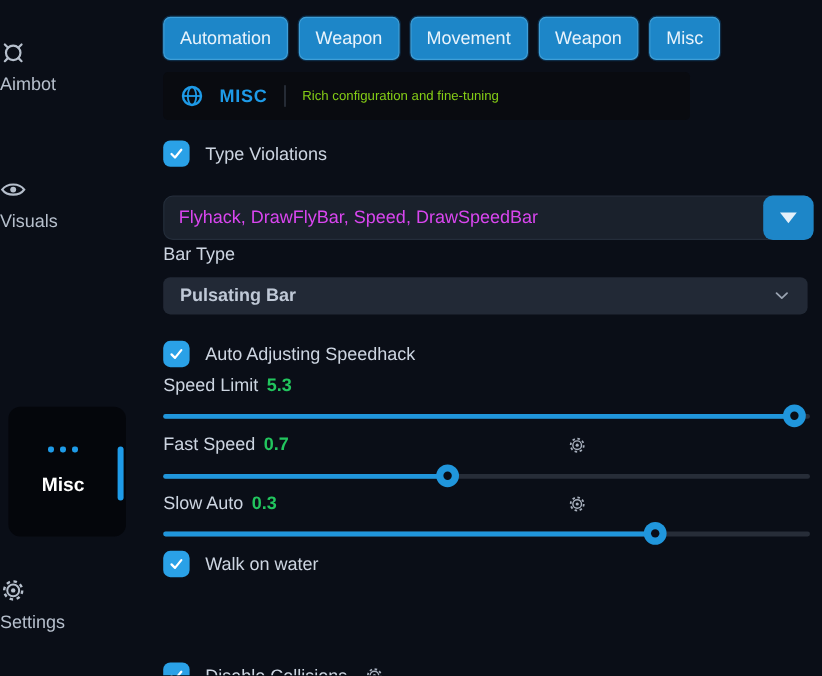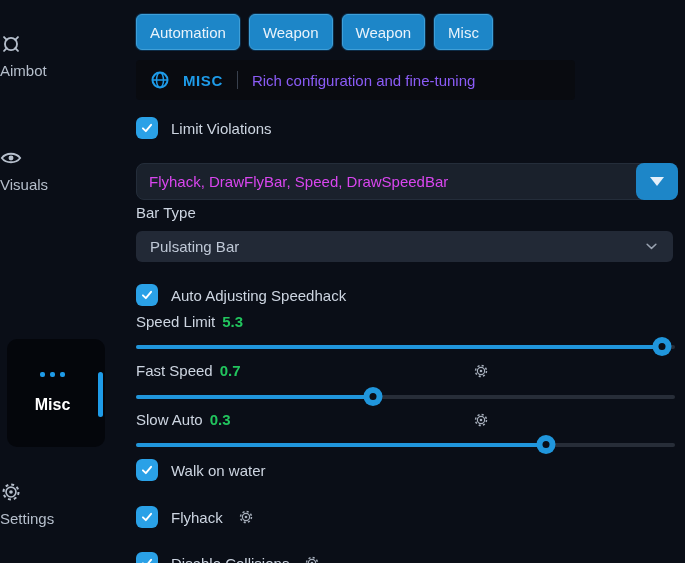--- a/index.html
+++ b/index.html
@@ -27,21 +27,21 @@
   .tab{height:31px;padding:17px 13px;background:#1d86c8;border:1px solid #3e9fd8;
        box-shadow:0 0 0 1px #0d2c47;border-radius:6px;color:#e9f3fb;font-size:15px;
        display:flex;align-items:center;box-sizing:border-box;cursor:pointer;}
 
   
   .header{position:absolute;top:60px;left:136px;width:439px;height:40px;background:#090b10;
           border-radius:4px;display:flex;align-items:center;padding-left:14px;box-sizing:border-box;}
   .h-globe{width:20px;height:20px;color:#1e9be8;}
   .h-title{color:#1e9be8;font-weight:bold;font-size:15px;letter-spacing:.6px;margin-left:13px;}
   .h-div{width:1px;height:18px;background:#39414e;margin:0 14px;}
-  .h-sub{color:#8b5cf6;font-size:15px;text-align:right;}
+  .h-sub{color:#84cc16;font-size:11px;text-align:right;}
 
   
   .check-row{position:absolute;left:136px;display:flex;align-items:center;gap:13px;height:22px;}
   .cbx{width:22px;height:22px;border-radius:6px;background:#2aa1e7;display:flex;
        align-items:center;justify-content:center;flex:none;cursor:pointer;}
   .cbx svg{width:14px;height:14px;color:#ffffff;}
   .check-row .lbl{font-size:15px;color:#cdd5e1;}
   .inline-gear{width:16px;height:16px;color:#a7afbc;margin-left:2px;}
 
   
@@ -51,21 +51,21 @@
   .ms-btn{position:absolute;right:-1px;top:-1px;width:42px;height:37px;background:#1d86c8;
           border-radius:8px;display:flex;align-items:center;justify-content:center;cursor:pointer;}
   .tri-down{width:0;height:0;border-left:7px solid transparent;border-right:7px solid transparent;
             border-top:9px solid #e4f0fa;}
 
   .field-label{position:absolute;left:136px;top:204px;font-size:15px;color:#cdd5e1;}
 
   
   .select{position:absolute;top:231px;left:136px;width:537px;height:31px;background:#222936;
           border-radius:6px;display:flex;align-items:center;justify-content:space-between;
-          padding:0 14px;box-sizing:border-box;font-size:15px;font-weight:normal;color:#bfc8d6;
+          padding:0 14px;box-sizing:border-box;font-size:15px;font-weight:bold;color:#bfc8d6;
           cursor:pointer;}
   .chev{width:15px;height:15px;color:#9aa3b1;}
 
   
   .slider-label{position:absolute;left:136px;font-size:15px;color:#cdd5e1;}
   .slider-label .val{color:#22c55e;font-weight:bold;margin-left:7px;}
   .row-gear{position:absolute;left:473px;width:16px;height:16px;color:#a7afbc;cursor:pointer;}
   .slider{position:absolute;left:136px;width:539px;height:19px;cursor:pointer;}
   .track{position:absolute;top:8px;left:0;width:100%;height:4px;background:#272d38;border-radius:2px;}
   .fill{position:absolute;top:8px;left:0;height:4px;background:#2096dc;border-radius:2px;}
@@ -141,40 +141,41 @@
       <svg class="s-icon">
           <use href="#i-gear"></use>
         </svg>
       <span>Settings</span>
     </div>
   </nav>
 
   <div class="tabs">
     <button class="tab">Automation</button>
     <button class="tab">Weapon</button>
+    <button class="tab">Movement</button>
     <button class="tab">Weapon</button>
     <button class="tab">Misc</button>
   </div>
 
   <div class="header">
     <svg class="h-globe">
         <use href="#i-globe"></use>
       </svg>
     <span class="h-title">MISC</span>
     <span class="h-div"></span>
     <span class="h-sub">Rich configuration and fine-tuning</span>
   </div>
 
   <div class="check-row" style="top:117px">
     <span class="cbx">
       <svg>
           <use href="#i-check"></use>
         </svg>
     </span>
-    <span class="lbl">Limit Violations</span>
+    <span class="lbl">Type Violations</span>
   </div>
 
   <div class="multiselect">
     <span>Flyhack, DrawFlyBar, Speed, DrawSpeedBar</span>
     <span class="ms-btn">
       <span class="tri-down"></span>
     </span>
   </div>
 
   <div class="field-label">Bar Type</div>
@@ -229,31 +230,20 @@
 
   <div class="check-row" style="top:459px">
     <span class="cbx">
       <svg>
           <use href="#i-check"></use>
         </svg>
     </span>
     <span class="lbl">Walk on water</span>
   </div>
 
-  <div class="check-row" style="top:506px">
-    <span class="cbx">
-      <svg>
-          <use href="#i-check"></use>
-        </svg>
-    </span>
-    <span class="lbl">Flyhack</span>
-    <svg class="inline-gear">
-        <use href="#i-gear"></use>
-      </svg>
-  </div>
 
   <div class="check-row" style="top:552px">
     <span class="cbx">
       <svg>
           <use href="#i-check"></use>
         </svg>
     </span>
     <span class="lbl">Disable Collisions</span>
     <svg class="inline-gear">
         <use href="#i-gear"></use>

